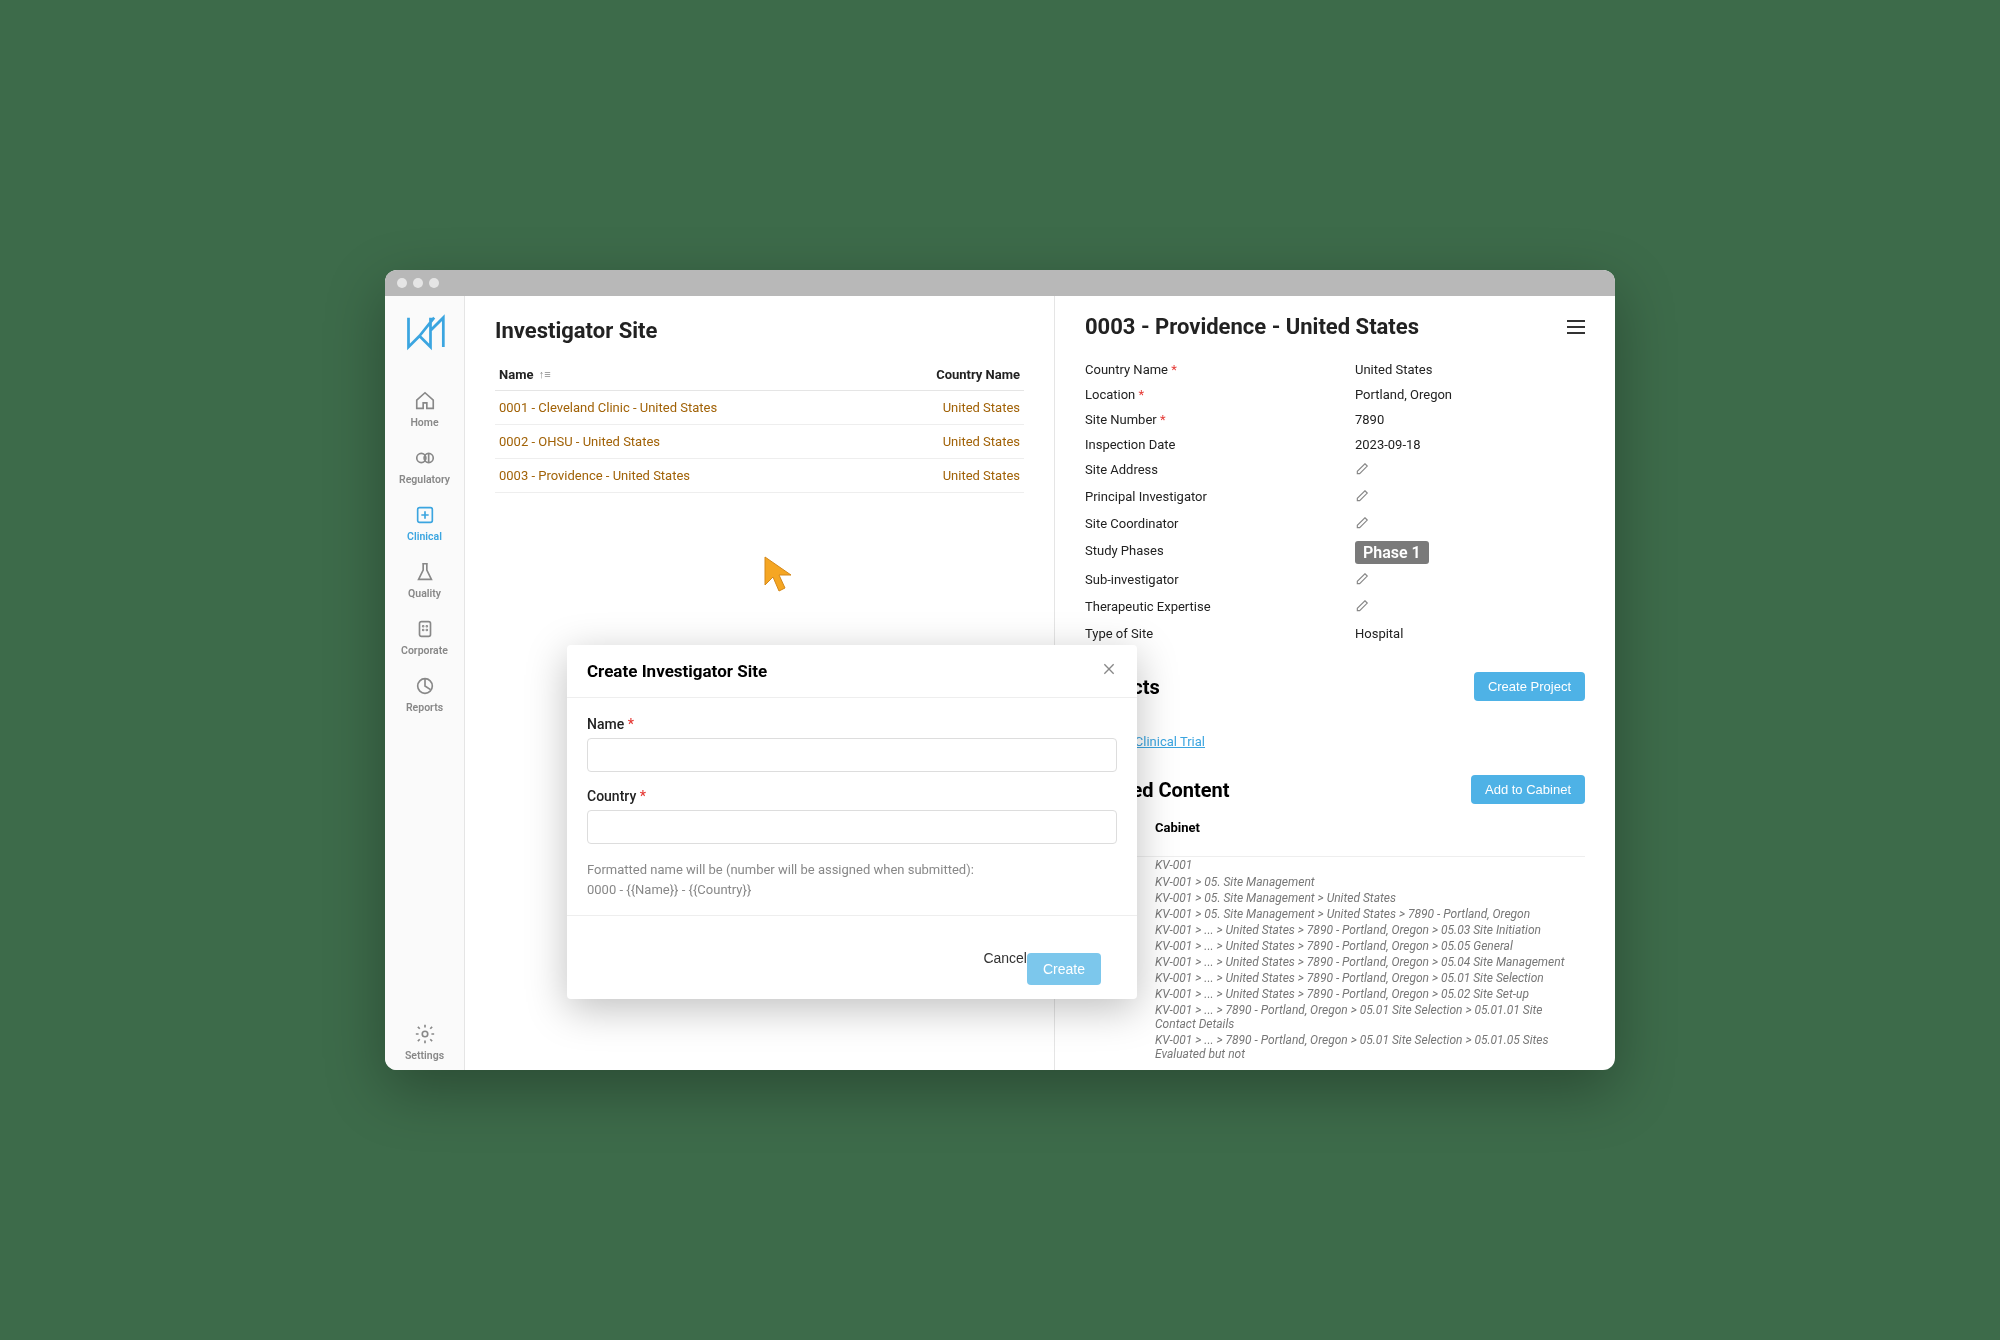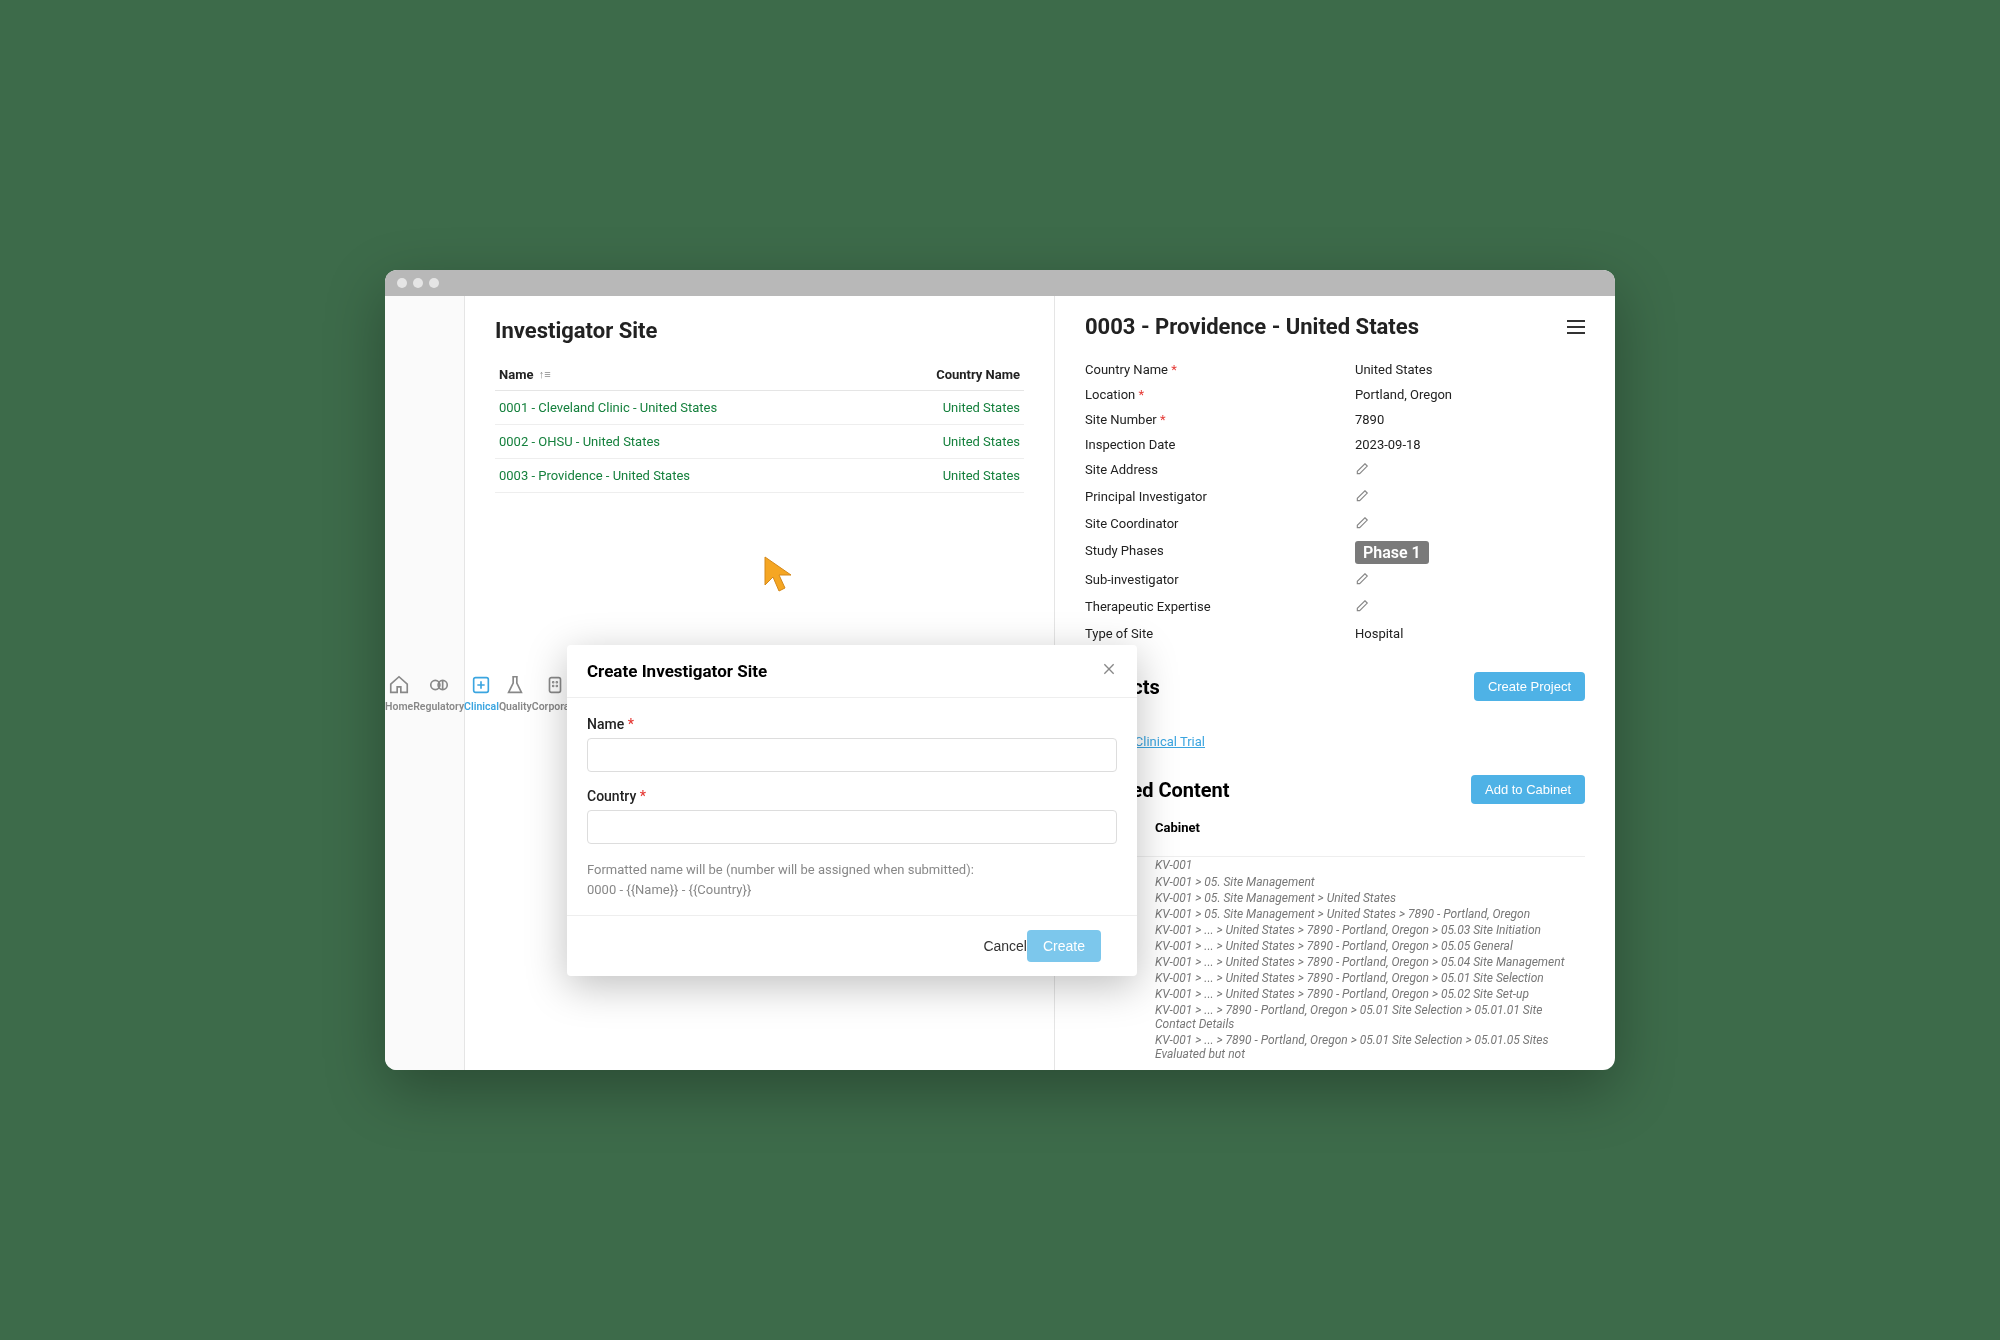--- a/index.html
+++ b/index.html
@@ -37,20 +37,21 @@
 .app {
   flex: 1;
   display: flex;
   overflow: hidden;
 }
 .sidebar {
   width: 80px;
   background: #fafafa;
   border-right: 1px solid #e5e5e5;
   display: flex;
+  flex-direction: column;
   align-items: center;
   padding-top: 18px;
 }
 .logo {
   width: 44px; height: 36px;
   color: #3ba5e0;
   margin-bottom: 30px;
 }
 .nav-item {
   width: 100%;
@@ -106,21 +107,21 @@
   text-align: left;
   font-weight: 700;
   padding: 8px 4px;
   border-bottom: 1px solid #e5e5e5;
   color: #222;
 }
 .table th:last-child { text-align: right; }
 .table td {
   padding: 9px 4px;
   border-bottom: 1px solid #eee;
-  color: #15803d;
+  color: #a16207;
 }
 .table td:last-child { text-align: right; }
 .sort-icon { display:inline-block; margin-left:2px; font-size:11px; color:#888; position:relative; top:-1px;}
 .detail-panel {
   width: 560px;
   padding: 18px 30px;
   overflow: auto;
   font-size: 13px;
 }
 .detail-header {
@@ -183,21 +184,21 @@
 .form-input {
   width:100%; height:34px; border:1px solid #ddd; border-radius:4px;
   padding: 0 10px; font-size:13px;
 }
 .hint { color:#888; font-size:13px; line-height:1.5; margin-top:6px; }
 .modal-foot {
   display:flex; justify-content:flex-end; 
   padding: 14px 36px; border-top:1px solid #eee; align-items:center;
 }
 .btn-cancel { background:none; border:none; font-size:14px; color:#333; cursor:pointer; }
-.btn-create { background:#7cc7ec; color:#fff; border:none; padding:8px 16px; border-radius:4px; font-size:14px; cursor:pointer; }
+.btn-create { background:#7cc7ec; color:#fff; border:none; padding:8px 16px; border-radius:4px; font-size:14px; cursor:pointer;margin-top:23px; }
 .sort-icon-sm { font-size:10px; color:#999; }
 </style>
 </head>
 <body>
 
 <div class="window">
   <div class="titlebar">
     <div class="dot"></div>
     <div class="dot"></div>
     <div class="dot"></div>

